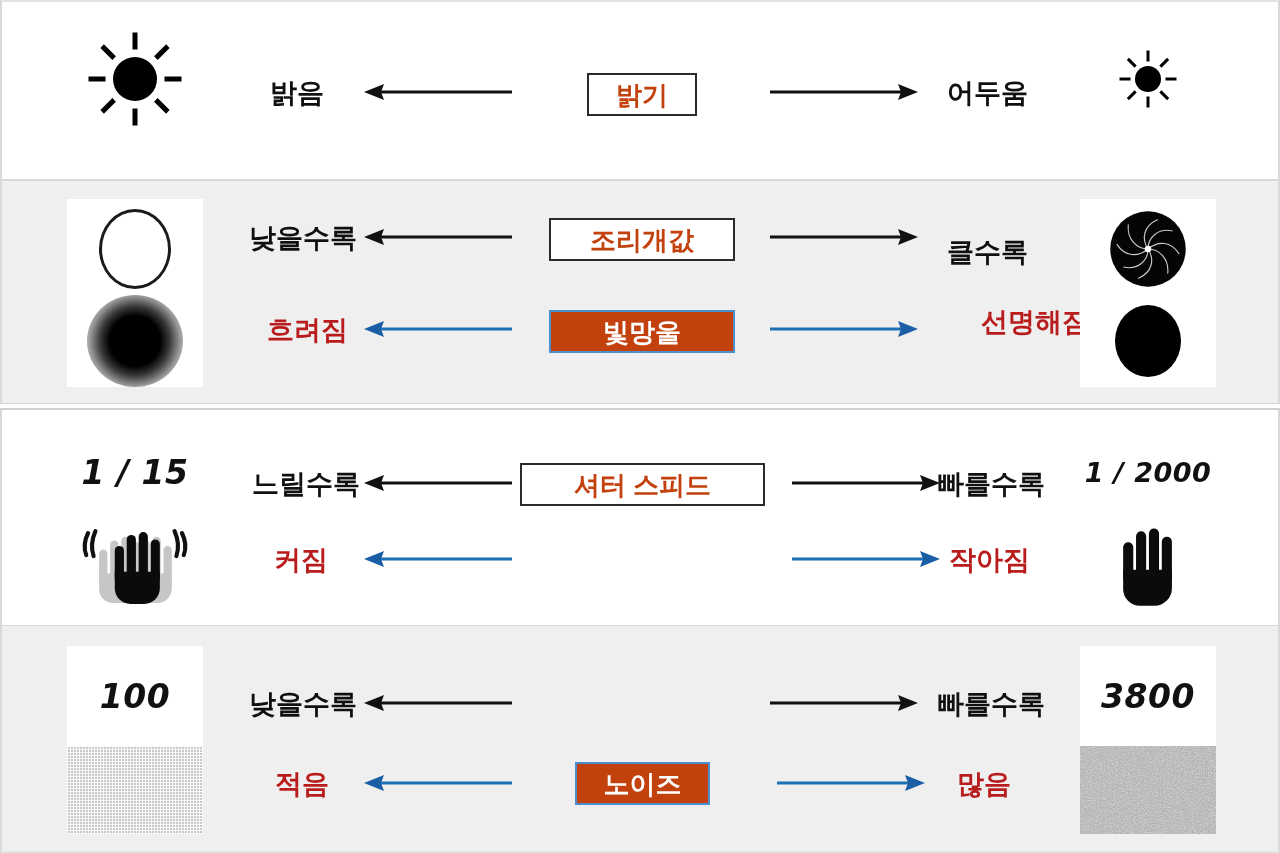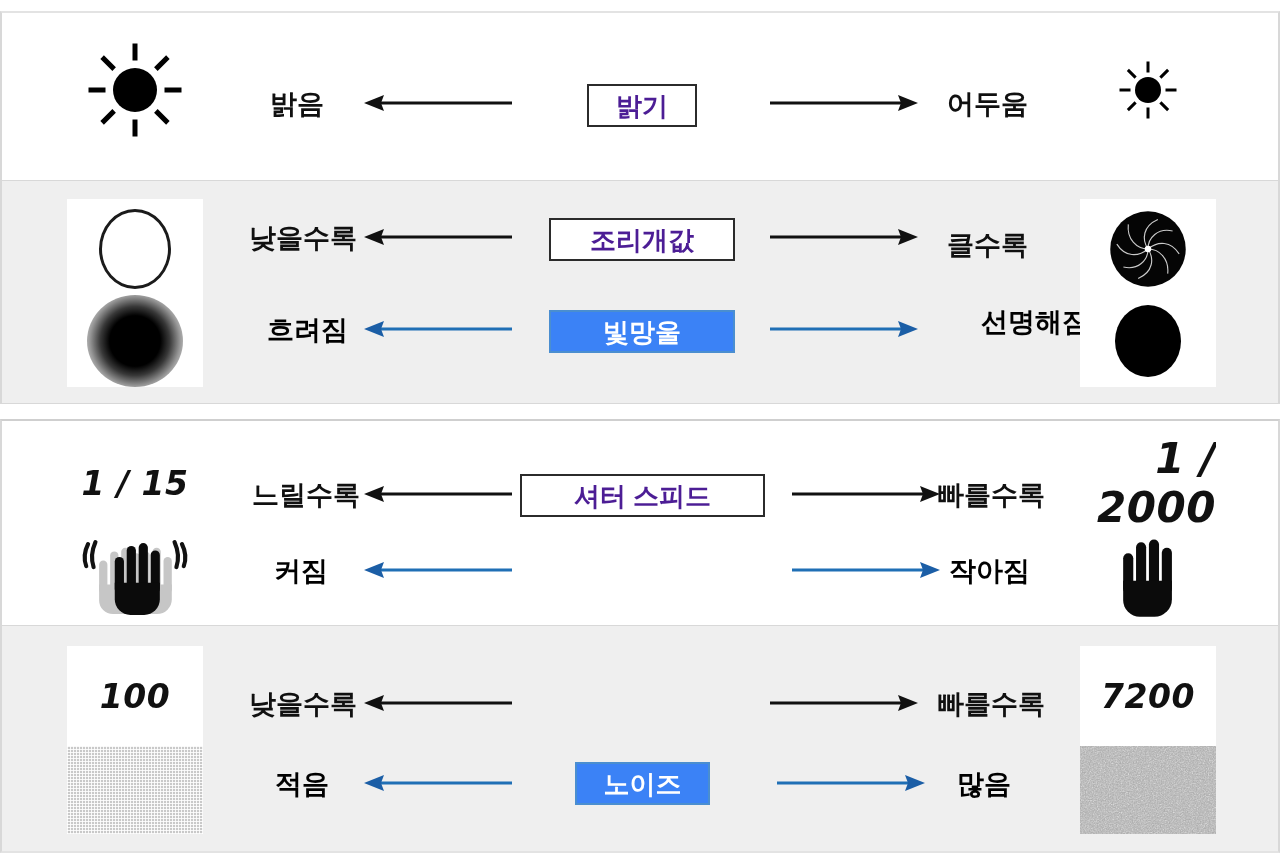--- a/index.html
+++ b/index.html
@@ -23,21 +23,21 @@
 
   
   .section {
     position: absolute;
     left: 0;
     width: 1280px;
     border: 1px solid #d8d8d8;
     border-left: 2px solid #d8d8d8;
     border-right: 2px solid #d8d8d8;
   }
-  .section.bg-white { background: #ffffff; margin-top: 11px; }
+  .section.bg-white { background: #ffffff; }
   .section.bg-grey  { background: #efefef; }
 
   .sec-brightness { top: 0px;   height: 180px; border-top: 2px solid #e3e3e3; }
   .sec-aperture   { top: 180px; height: 224px; }
   .sec-shutter    { top: 408px; height: 280px; border-top: 2px solid #cfcfcf; }
   .sec-iso        { top: 625px; height: 228px; border-bottom: 2px solid #e3e3e3; }
 
   
   .thumb {
     position: absolute;
@@ -55,32 +55,32 @@
   .thumb.nobg  { background: transparent; }
 
   .thumb-val {
     font-family: "DejaVu Sans", sans-serif;
     font-style: italic;
     font-weight: 700;
     color: #111111;
     letter-spacing: 0.5px;
   }
   .thumb-val.big   { font-size: 33px; }
-  .thumb-val.small { font-size: 42px; text-align: right; }
+  .thumb-val.small { font-size: 27px; }
 
   
   .word {
     position: absolute;
     font-weight: 700;
     font-size: 27px;
     white-space: nowrap;
     line-height: 1;
   }
   .word.k-black { color: #101010; }
-  .word.k-blue  { color: #000000; }
+  .word.k-blue  { color: #b91c1c; }
   .word.left-w  { text-align: right; }
 
   
   .arrow {
     position: absolute;
     height: 24px;
   }
   .arrow svg { display: block; }
 
   
@@ -89,24 +89,24 @@
     display: flex;
     align-items: center;
     justify-content: center;
     font-weight: 700;
     line-height: 1;
     white-space: nowrap;
   }
   .pill.outline {
     background: #ffffff;
     border: 2px solid #2b2b2b;
-    color: #4c1d95;
+    color: #c2410c;
   }
   .pill.filled {
-    background: #3b82f6;
+    background: #c2410c;
     border: 2px solid #4a8ed0;
     color: #ffffff;
   }
 
   
   .sun-wrap { position: relative; }
   .sun-core {
     position: absolute; left: 50%; top: 50%;
     transform: translate(-50%,-50%);
     background: #000; border-radius: 50%;
@@ -223,21 +223,21 @@
 
     <div class="pill outline" style="left:547px;top:37px;width:186px;height:43px;font-size:26px;">조리개값</div>
 
     <div class="arrow" style="left:768px;top:46px;">
       <svg width="148" height="20" viewBox="0 0 148 20">
         <line x1="0" y1="10" x2="132" y2="10" stroke="#111" stroke-width="3"></line>
         <polygon points="148,10 128,2 131,10 128,18" fill="#111"></polygon>
       </svg>
     </div>
 
-    <div class="word k-black" style="left:945px;top:51px;">클수록</div>
+    <div class="word k-black" style="left:945px;top:60px;font-family:Liberation Mono, monospace;">클수록</div>
 
     <div class="thumb right" style="top:18px;">
       <svg class="iris" width="82" height="86" viewBox="0 0 100 100">
         <defs>
           <clipPath id="irisClip">
               <circle cx="50" cy="50" r="46"></circle>
             </clipPath>
         </defs>
         <circle cx="50" cy="50" r="46" fill="#050505"></circle>
         <g clip-path="url(#irisClip)" stroke="#c9c9c9" stroke-width="1.4" fill="none">
@@ -403,21 +403,21 @@
     <div class="arrow" style="left:768px;top:67px;">
       <svg width="148" height="20" viewBox="0 0 148 20">
         <line x1="0" y1="10" x2="132" y2="10" stroke="#111" stroke-width="3"></line>
         <polygon points="148,10 128,2 131,10 128,18" fill="#111"></polygon>
       </svg>
     </div>
 
     <div class="word k-black" style="left:935px;top:65px;">빠를수록</div>
 
     <div class="thumb right plain" style="top:20px;">
-      <span class="thumb-val big">7200</span>
+      <span class="thumb-val big">3800</span>
     </div>
 
     <div class="thumb left nobg" style="top:118px;height:92px;">
       <div class="noise-fine"></div>
     </div>
 
     <div class="word k-blue left-w" style="left:273px;top:145px;">적음</div>
 
     <div class="arrow" style="left:362px;top:147px;">
       <svg width="148" height="20" viewBox="0 0 148 20">

